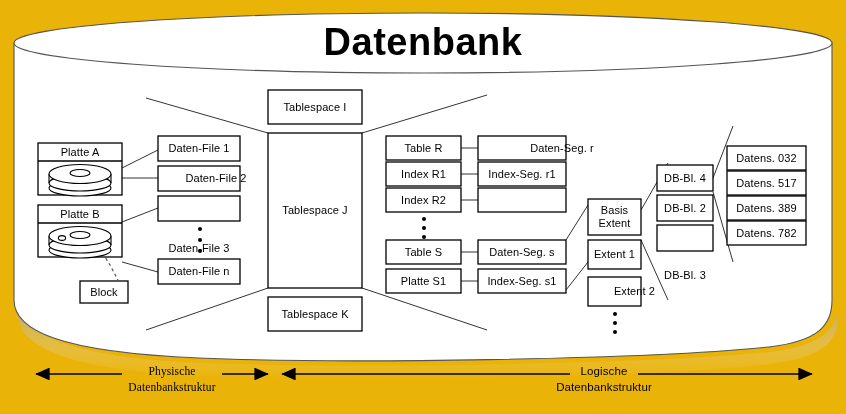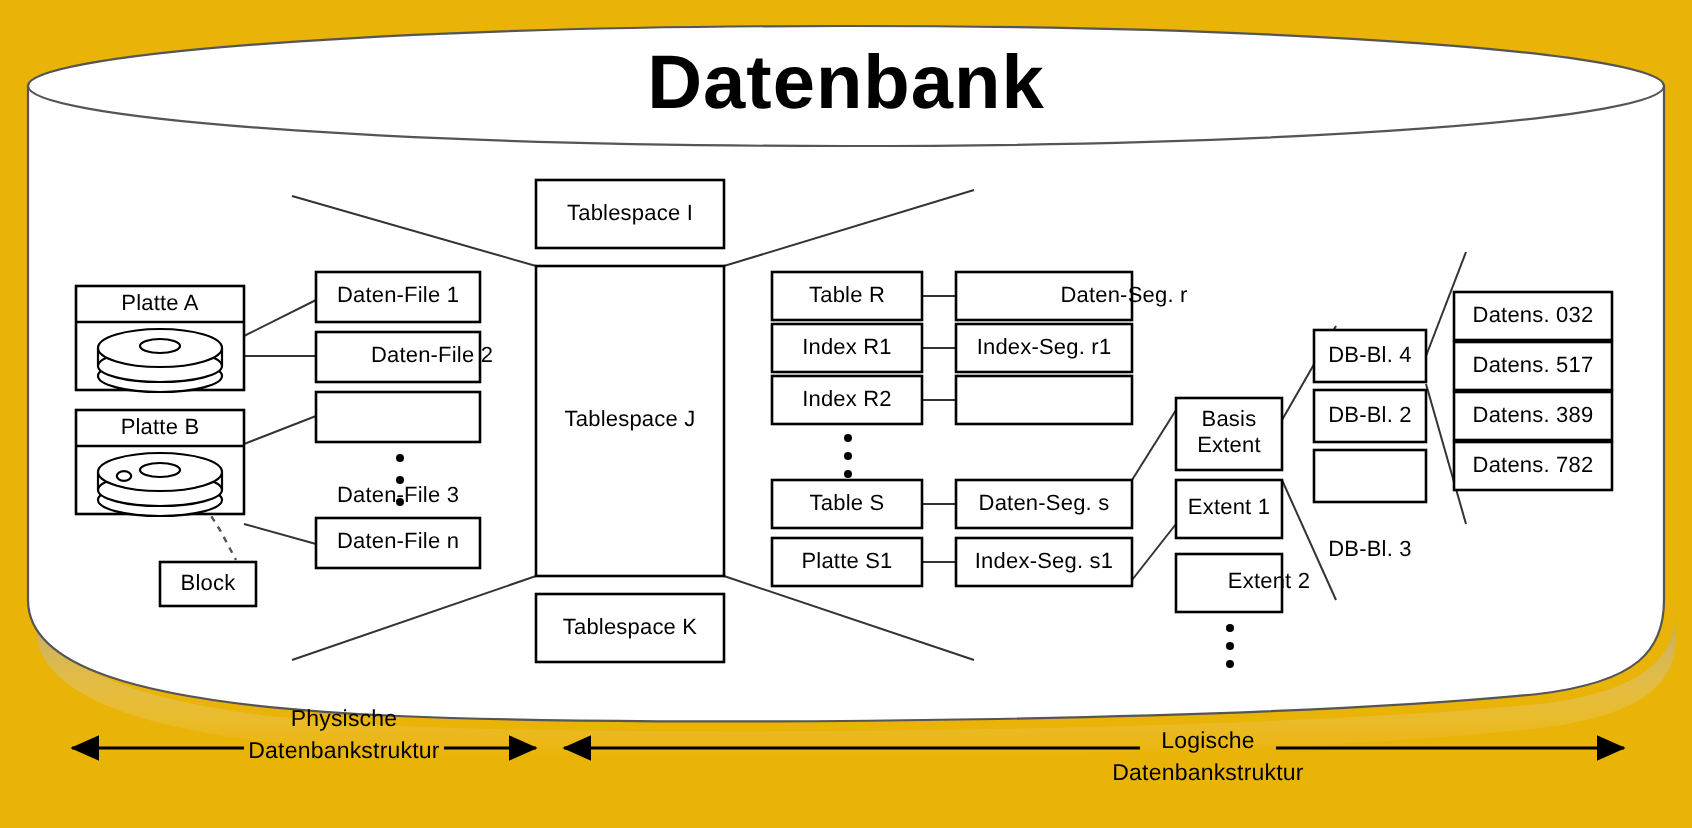--- a/index.html
+++ b/index.html
@@ -263,21 +263,21 @@
 
   <div class="lbl" style="left:657px; top:165px; width:56px; height:26px;">DB-Bl. 4</div>
   <div class="lbl" style="left:657px; top:195px; width:56px; height:26px;">DB-Bl. 2</div>
   <div class="lbl" style="left:657px; top:225px; width:56px; height:26px;margin-top:37px;">DB-Bl. 3</div>
 
   <div class="lbl" style="left:727px; top:146px; width:79px; height:24px;">Datens. 032</div>
   <div class="lbl" style="left:727px; top:171px; width:79px; height:24px;">Datens. 517</div>
   <div class="lbl" style="left:727px; top:196px; width:79px; height:24px;">Datens. 389</div>
   <div class="lbl" style="left:727px; top:221px; width:79px; height:24px;">Datens. 782</div>
 
-  <div class="lbl caption" style="left:122px; top:351px; width:100px; height:36px;">
+  <div class="lbl caption" style="left:122px; top:362px; width:100px; height:36px;font-family:Liberation Serif, serif;">
     <span>Physische</span>
     <span>Datenbankstruktur</span>
   </div>
 
   <div class="lbl caption" style="left:554px; top:362px; width:100px; height:36px;">
     <span>Logische</span>
     <span>Datenbankstruktur</span>
   </div>
 
 </div>

